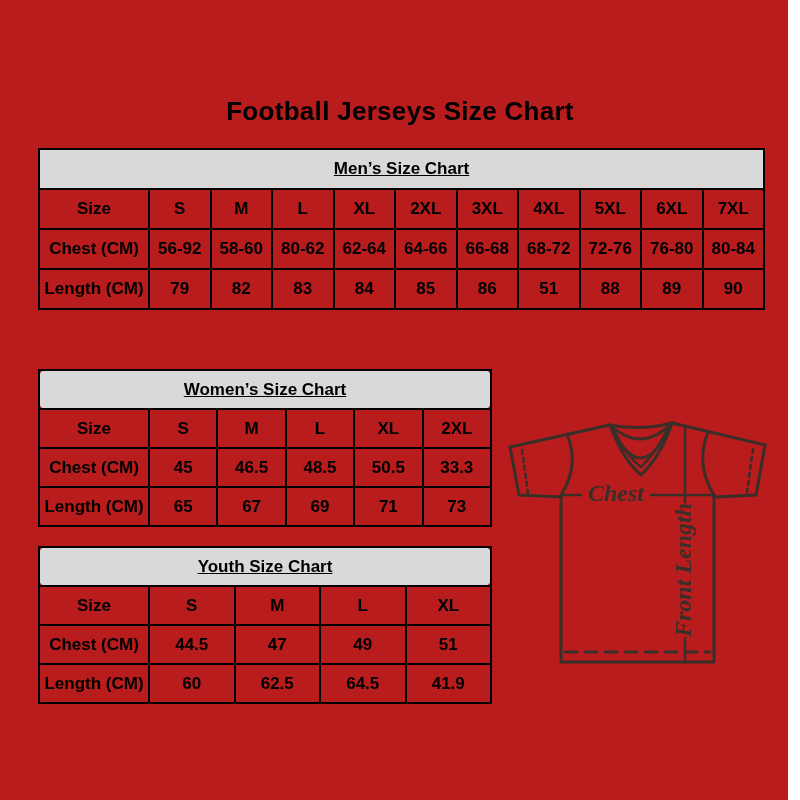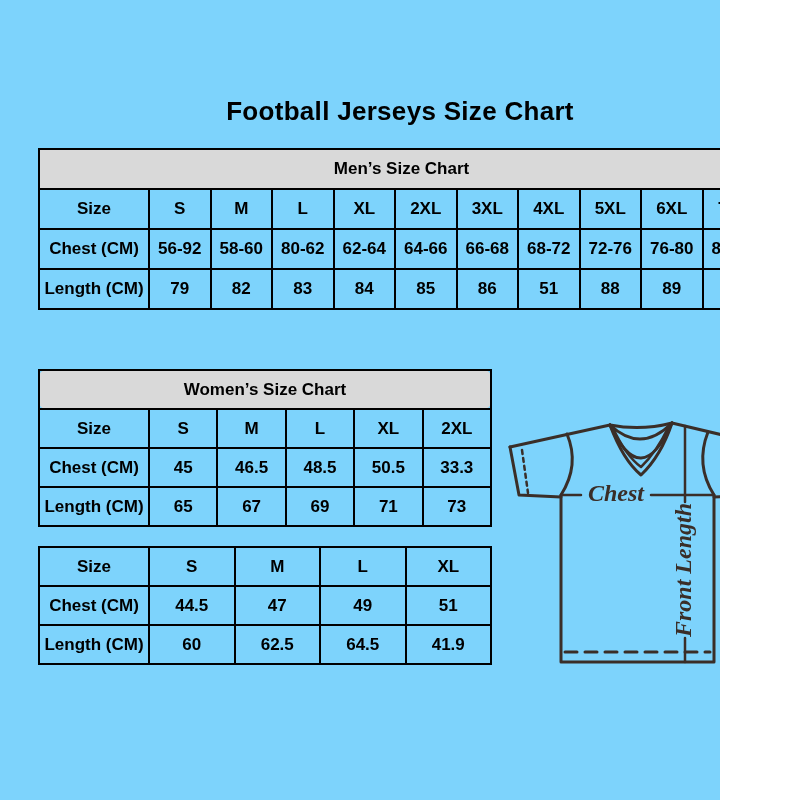--- a/index.html
+++ b/index.html
@@ -1,20 +1,20 @@
 <!DOCTYPE html>
 <html><head>
 <meta charset="utf-8">
 <style>
   html, body { margin: 0; padding: 0; background: #ffffff; }
   .canvas {
     position: relative;
-    width: 720px;
+    width: 788px;
     height: 800px;
-    background: #7dd3fc;
+    background: #b91c1c;
     font-family: "Liberation Sans", sans-serif;
     color: #000;
     overflow: hidden;
   }
   .title {
     position: absolute;
     top: 96px;
     left: 0;
     width: 800px;
     text-align: center;
@@ -32,20 +32,21 @@
   table.size-table td {
     border: 2px solid #000;
     font-size: 17px;
     padding: 0;
     vertical-align: middle;
   }
   td.section-header {
     background: #d9d9d9;
     font-size: 19px;
     height: 37px;
+    text-decoration: underline;
   }
   table.mens { left: 38px; top: 148px; width: 727px; }
   table.mens td { height: 38px; }
   table.womens { left: 38px; top: 369px; width: 454px; }
   table.youth  { left: 38px; top: 546px; width: 454px; }
   table.womens td, table.youth td { height: 37px; border-radius: 7px; }
   col.label-col { width: 110px; }
   .jersey {
     position: absolute;
     left: 497px;
@@ -154,20 +155,23 @@
     </tbody>
   </table>
 
   <table class="size-table youth">
     <colgroup>
         <col class="label-col">
         <col span="4">
       </colgroup>
     <tbody>
       <tr>
+        <td class="section-header" colspan="5">Youth Size Chart</td>
+      </tr>
+      <tr>
         <td>Size</td>
         <td>S</td>
         <td>M</td>
         <td>L</td>
         <td>XL</td>
       </tr>
       <tr>
         <td>Chest (CM)</td>
         <td>44.5</td>
         <td>47</td>

